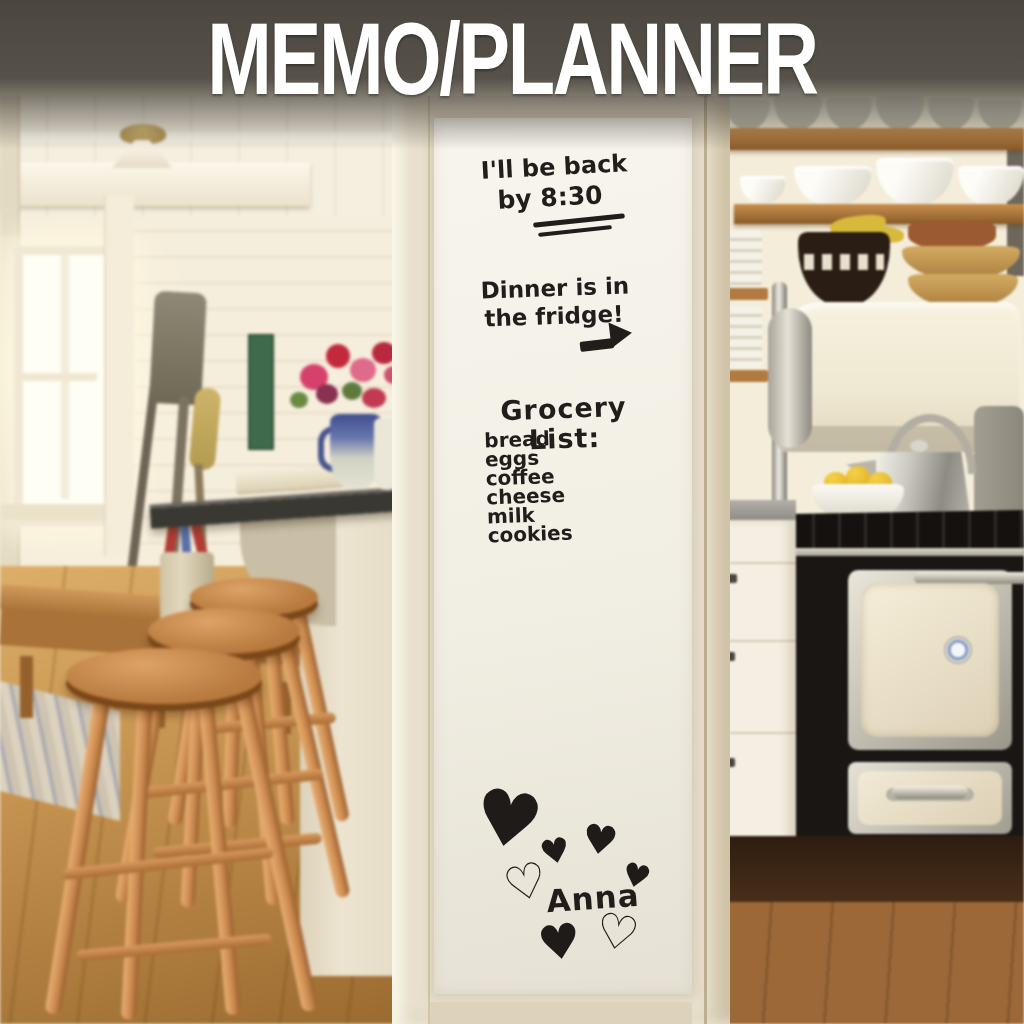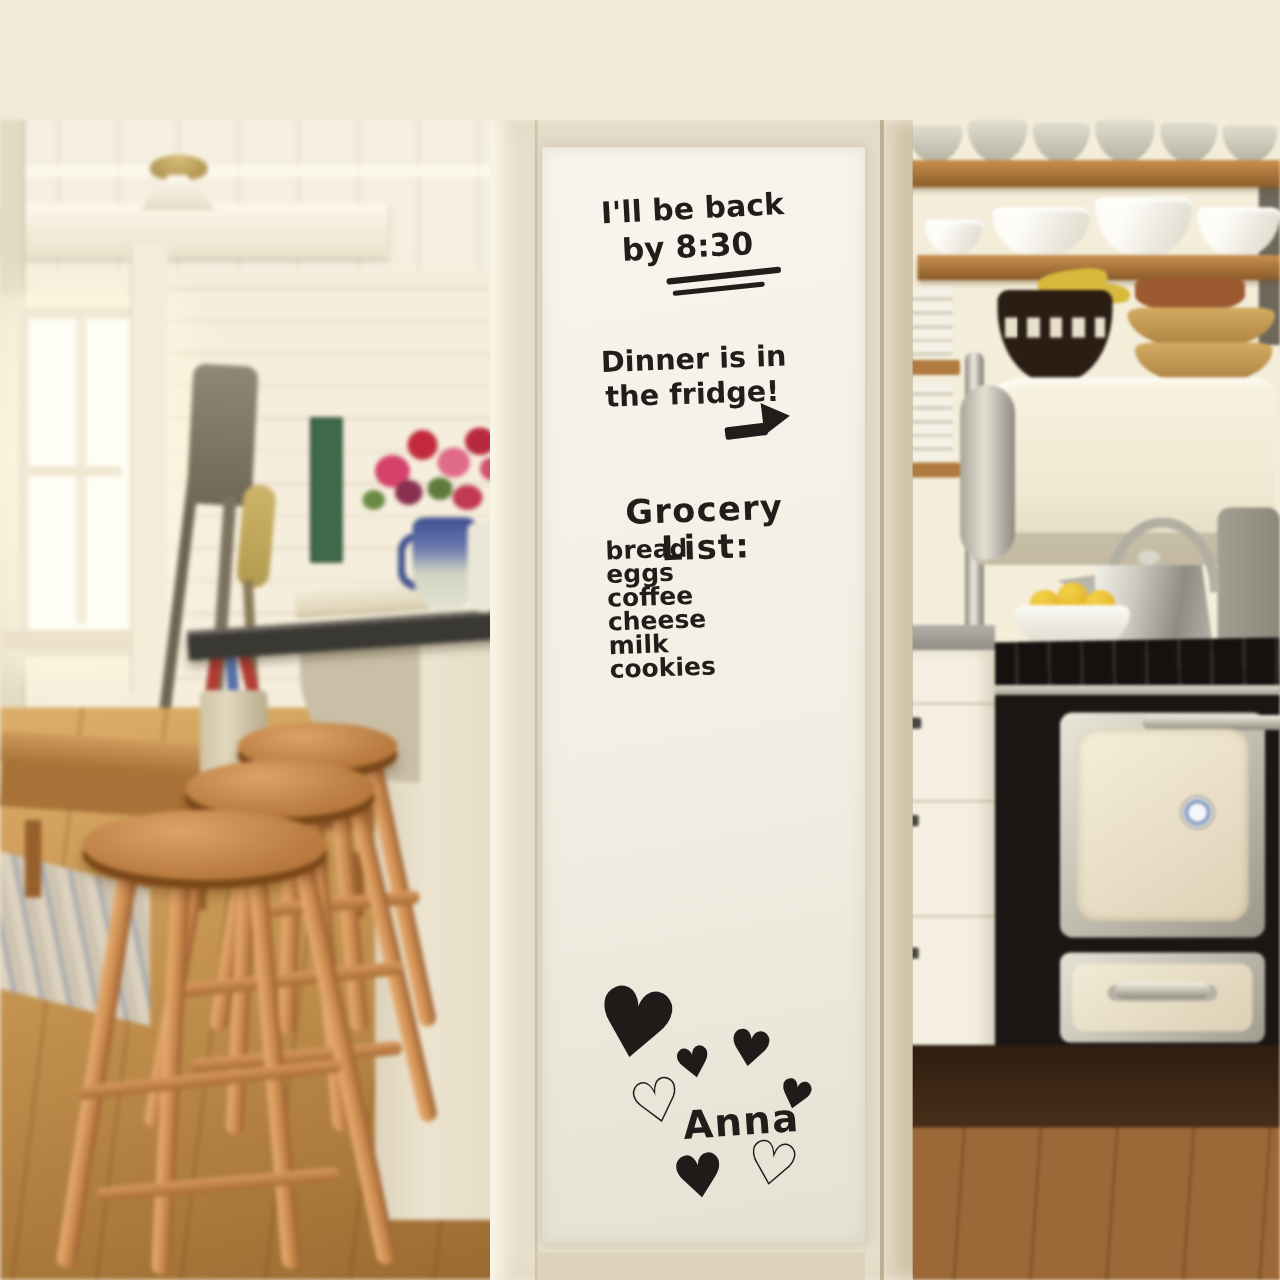--- a/index.html
+++ b/index.html
@@ -291,14 +291,17 @@
       <span class="heart" style="left:148px;top:702px;font-size:40px;transform:rotate(8deg);">♥</span>
       <span class="heart" style="left:188px;top:742px;font-size:32px;transform:rotate(14deg);">♥</span>
       <span class="heart" style="left:70px;top:740px;font-size:48px;transform:rotate(-14deg);font-weight:bold;">♡</span>
       <div class="sig" style="left:104px;top:762px;width:110px;font-size:31px;transform:rotate(-4deg);">Anna</div>
       <span class="heart" style="left:104px;top:800px;font-size:48px;transform:rotate(-8deg);">♥</span>
       <span class="heart" style="left:162px;top:790px;font-size:48px;transform:rotate(10deg);font-weight:bold;">♡</span>
     </div>
     <div class="ab pillar-base"></div>
   </div>
 
+  <div class="ab banner">
+    <div class="ab title">MEMO/PLANNER</div>
+  </div>
 
 </div>
 
 </body></html>

